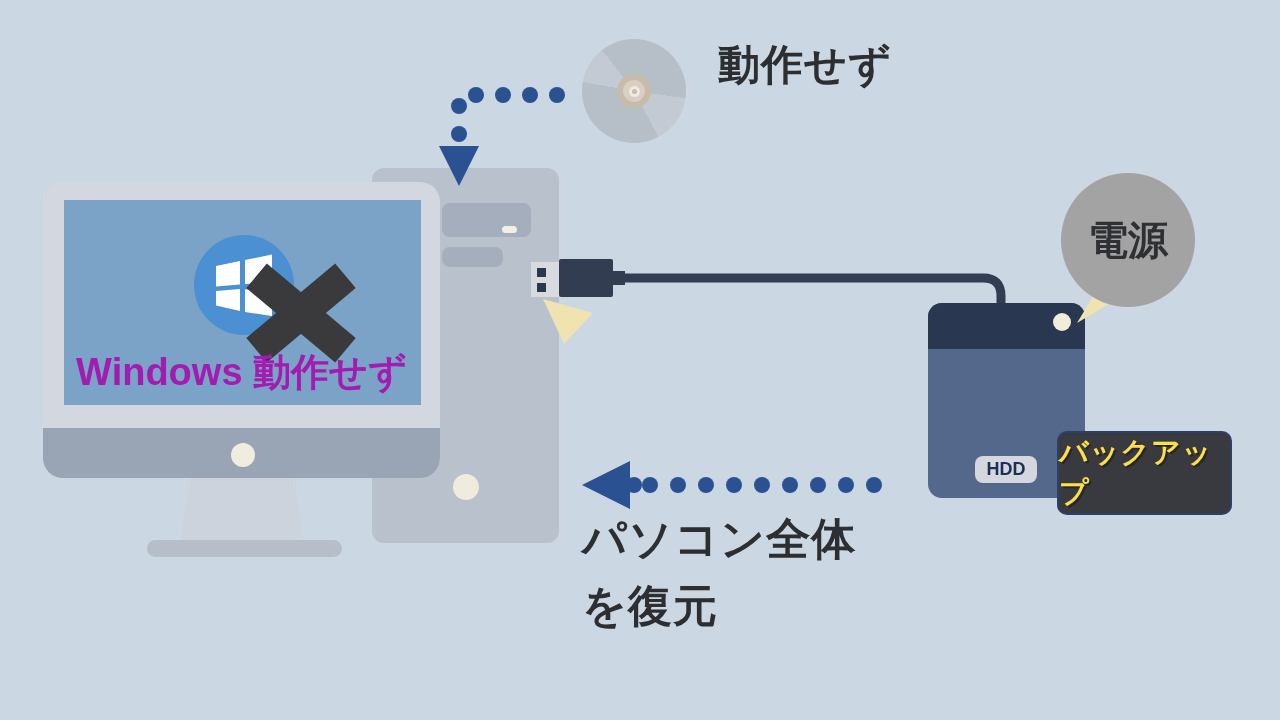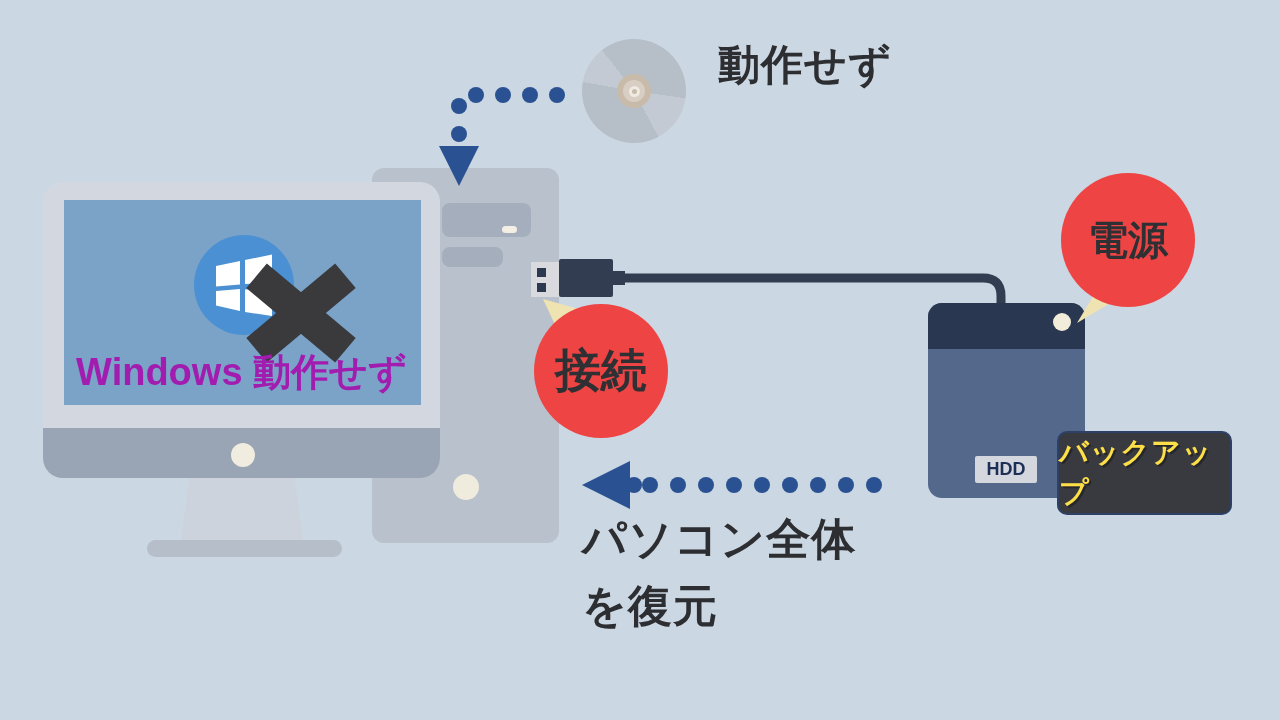--- a/index.html
+++ b/index.html
@@ -58,31 +58,31 @@
                 line-height:67px;letter-spacing:1px;}
 
   
   .usb-plug{left:559px;top:259px;width:54px;height:38px;background:#323d51;border-radius:2px;}
   .usb-boot{left:611px;top:271px;width:14px;height:14px;background:#323d51;}
 
   
   .hdd{left:928px;top:303px;width:157px;height:195px;background:#54688c;border-radius:14px;overflow:hidden;}
   .hdd-top{position:absolute;left:0;top:0;width:100%;height:46px;background:#293850;}
   .hdd-led{position:absolute;left:125px;top:10px;width:18px;height:18px;background:#f2ecdb;border-radius:50%;}
-  .hdd-badge{left:975px;top:456px;width:62px;height:27px;background:#d5d7de;border-radius:2px;
+  .hdd-badge{left:975px;top:456px;width:62px;height:27px;background:#d5d7de;border-radius:8px;
              display:flex;align-items:center;justify-content:center;
              font-size:18px;font-weight:800;color:#1c3057;}
   .backup-tag{left:1057px;top:431px;width:175px;height:84px;background:#393a3f;
               border:2px solid #2d4066;border-radius:10px;box-sizing:border-box;
               display:flex;align-items:center;justify-content:center;
               font-size:29px;font-weight:800;color:#fde047;letter-spacing:1px;
               text-shadow:2px 2px 0 rgba(15,15,20,.45);}
 
   
-  .bubble{width:134px;height:134px;border-radius:50%;background:#ef4444;
+  .bubble{width:134px;height:134px;border-radius:50%;background:#a3a3a3;
           display:flex;align-items:center;justify-content:center;
           font-weight:800;color:#2e3034;}
   .bubble.connect{left:534px;top:304px;font-size:46px;}
   .bubble.power{left:1061px;top:173px;font-size:40px;}
 
   svg.overlay{left:0;top:0;width:1280px;height:720px;pointer-events:none;}
 </style>
 </head>
 <body>
 
@@ -163,21 +163,20 @@
   <svg class="abs overlay">
     <polygon points="1095,293 1117,299 1077,323" fill="#eee3b1"></polygon>
   </svg>
   <div class="abs bubble power">電源</div>
 
   <div class="abs backup-tag">バックアップ</div>
 
   <svg class="abs overlay">
     <polygon points="543,299 593,313 564,344" fill="#eee3b1"></polygon>
   </svg>
-  <div class="abs bubble connect">接続</div>
 
   <svg class="abs overlay">
     <g fill="#2a5191">
       <polygon points="582,485 630,461 630,509"></polygon>
       <circle cx="634" cy="485" r="8"></circle>
       <circle cx="650" cy="485" r="8"></circle>
       <circle cx="678" cy="485" r="8"></circle>
       <circle cx="706" cy="485" r="8"></circle>
       <circle cx="734" cy="485" r="8"></circle>
       <circle cx="762" cy="485" r="8"></circle>

